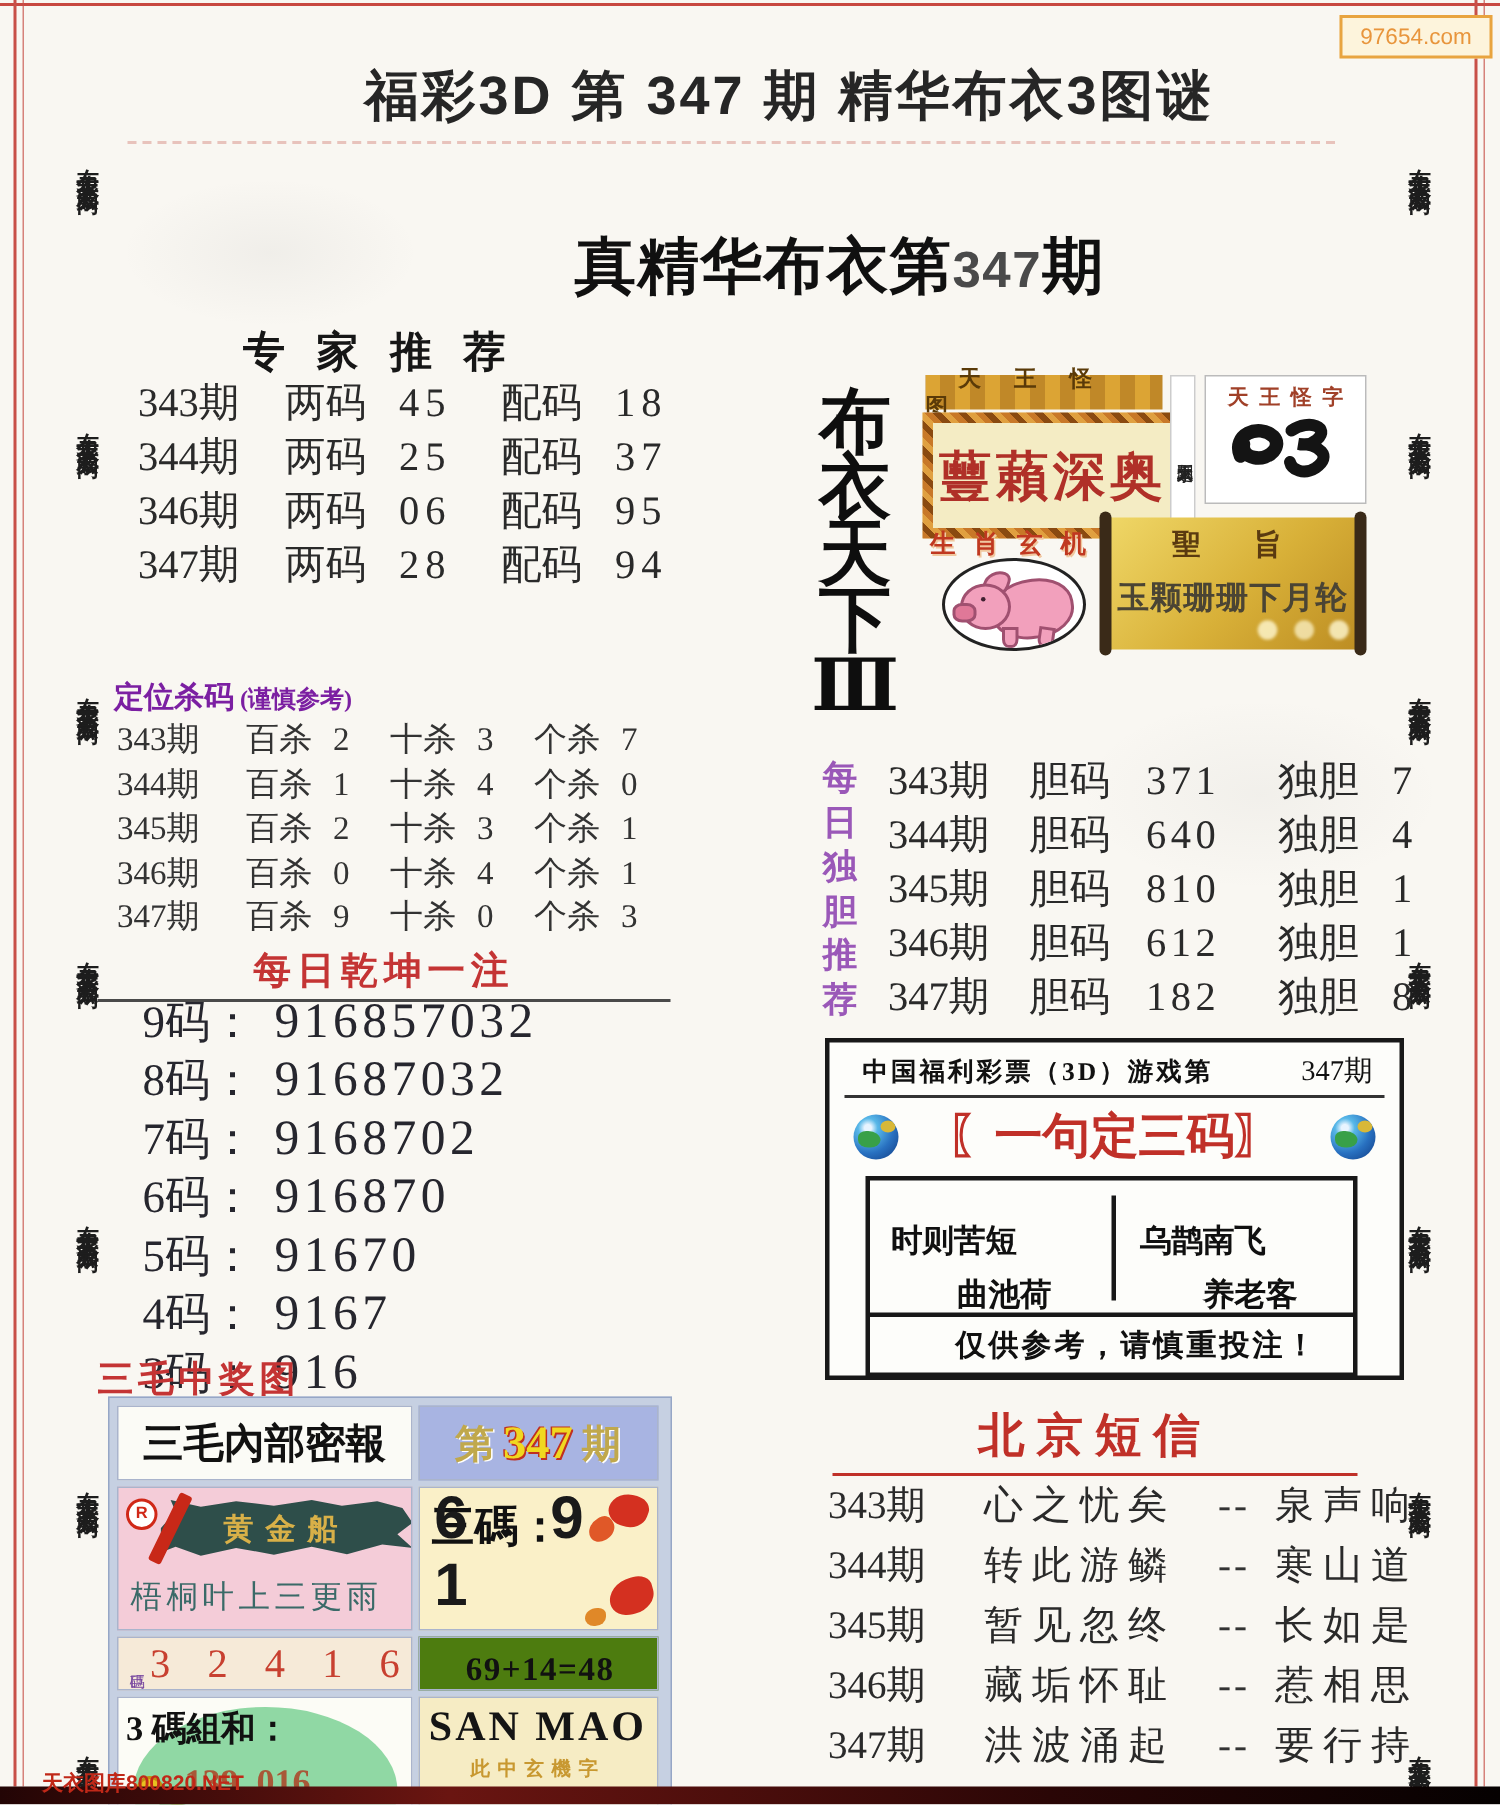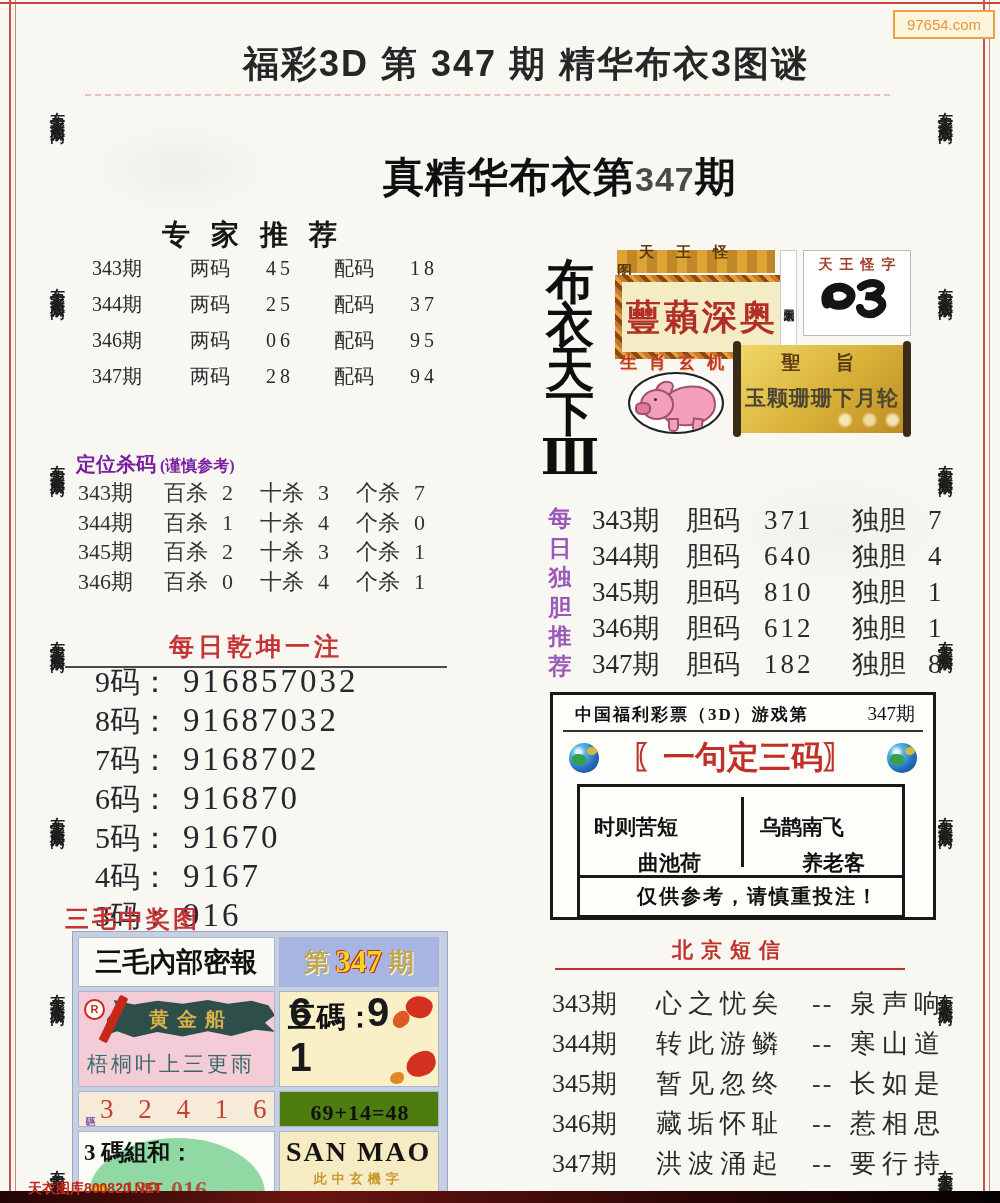--- a/index.html
+++ b/index.html
@@ -26,21 +26,21 @@
   .side-col.left{left:38px;} .side-col.right{left:926px;}
   .side-wm{writing-mode:vertical-rl;text-orientation:upright;font-weight:bold;font-size:15px;
     letter-spacing:3px;color:#1d1d1d;}
   
   .title{position:absolute;top:40px;left:0;width:960px;text-align:center;
     font-family:"Liberation Sans",sans-serif;font-weight:bold;font-size:36px;letter-spacing:2px;color:#262626;padding-left:46px;}
   .heading{position:absolute;top:150px;left:383px;font-weight:bold;font-size:41px;color:#101010;letter-spacing:1px;}
   .heading .issue{font-family:"Liberation Sans",sans-serif;font-size:34px;color:#4a4a4a;font-weight:bold;}
   
   .expert-title{position:absolute;top:216px;left:162px;font-weight:bold;font-size:28px;letter-spacing:7px;color:#161616;}
-  .expert-rows{position:absolute;top:250px;left:92px;font-size:20px;color:#2a2a2a;}
+  .expert-rows{position:absolute;top:250px;left:92px;font-size:27px;color:#2a2a2a;}
   .expert-rows .row{height:36px;line-height:36px;}
   .er-issue{display:inline-block;width:92px;}
   .er-l{display:inline-block;width:66px;margin-left:6px;}
   .er-v{display:inline-block;width:56px;margin-left:10px;letter-spacing:4px;}
   .er-l2{display:inline-block;width:66px;margin-left:12px;}
   .er-v2{display:inline-block;margin-left:10px;letter-spacing:4px;}
   
   .kill-title{position:absolute;top:451px;left:76px;color:#7b1fa2;font-weight:bold;}
   .kill-title .k1{font-size:20px;} .kill-title .k2{font-size:16px;}
   .kill-rows{position:absolute;top:478px;left:78px;font-size:22px;color:#333;}
@@ -180,21 +180,21 @@
   .yj-vdiv{position:absolute;left:50%;top:10px;height:70px;width:3px;background:#181818;}
   .yj-hdiv{position:absolute;left:0;right:0;top:88px;height:3px;background:#181818;}
   .yj-c{position:absolute;font-weight:bold;font-size:21px;color:#101010;}
   .yj-c1{top:26px;left:14px;} .yj-c2{top:62px;left:58px;}
   .yj-c3{top:26px;left:180px;} .yj-c4{top:62px;left:222px;}
   .yj-footer{position:absolute;left:0;right:0;top:96px;text-align:center;font-weight:bold;
     font-size:20px;letter-spacing:2px;color:#101010;padding-left:34px;}
   
   .bj-title-wrap{position:absolute;top:936px;left:555px;width:350px;text-align:center;
     border-bottom:2px solid #c03028;padding-bottom:4px;}
-  .bj-title{color:#c03028;font-weight:bold;font-size:21px;letter-spacing:8px;font-family:Liberation Mono, monospace;}
+  .bj-title{color:#c03028;font-weight:bold;font-size:31px;letter-spacing:8px;font-family:Liberation Mono, monospace;}
   .bj-rows{position:absolute;top:984px;left:552px;font-size:26px;color:#2a2a2a;}
   .bj-rows .row{height:40px;line-height:40px;}
   .bjr-issue{display:inline-block;width:86px;}
   .bjr-phrase{display:inline-block;width:156px;margin-left:18px;letter-spacing:6px;}
   .bjr-dash{display:inline-block;width:38px;color:#333;letter-spacing:2px;}
   .bjr-answer{display:inline-block;letter-spacing:6px;}
   .footer-wm{position:absolute;left:28px;bottom:5px;z-index:5;color:#c02818;font-weight:bold;
     font-size:14px;font-family:"Liberation Sans",sans-serif;}
 </style>
 </head>
@@ -244,20 +244,21 @@
 
   <div class="kill-title">
     <span class="k1">定位杀码</span>
     <span class="k2">(谨慎参考)</span>
   </div>
   <div class="kill-rows">
     <div class="row"><span class="kr-issue">343期</span><span class="kr-l">百杀</span><span class="kr-v">2</span><span class="kr-l">十杀</span><span class="kr-v">3</span><span class="kr-l">个杀</span><span class="kr-v">7</span></div>
     <div class="row"><span class="kr-issue">344期</span><span class="kr-l">百杀</span><span class="kr-v">1</span><span class="kr-l">十杀</span><span class="kr-v">4</span><span class="kr-l">个杀</span><span class="kr-v">0</span></div>
     <div class="row"><span class="kr-issue">345期</span><span class="kr-l">百杀</span><span class="kr-v">2</span><span class="kr-l">十杀</span><span class="kr-v">3</span><span class="kr-l">个杀</span><span class="kr-v">1</span></div>
     <div class="row"><span class="kr-issue">346期</span><span class="kr-l">百杀</span><span class="kr-v">0</span><span class="kr-l">十杀</span><span class="kr-v">4</span><span class="kr-l">个杀</span><span class="kr-v">1</span></div>
+    <div class="row"><span class="kr-issue">347期</span><span class="kr-l">百杀</span><span class="kr-v">9</span><span class="kr-l">十杀</span><span class="kr-v">0</span><span class="kr-l">个杀</span><span class="kr-v">3</span></div>
   </div>
 
   <div class="qk-wrap">
     <span class="qk-title">每日乾坤一注</span>
   </div>
   <div class="qk-rows">
     <div class="row"><span class="qk-label">9码：</span><span class="qk-value">916857032</span></div>
     <div class="row"><span class="qk-label">8码：</span><span class="qk-value">91687032</span></div>
     <div class="row"><span class="qk-label">7码：</span><span class="qk-value">9168702</span></div>
     <div class="row"><span class="qk-label">6码：</span><span class="qk-value">916870</span></div>

